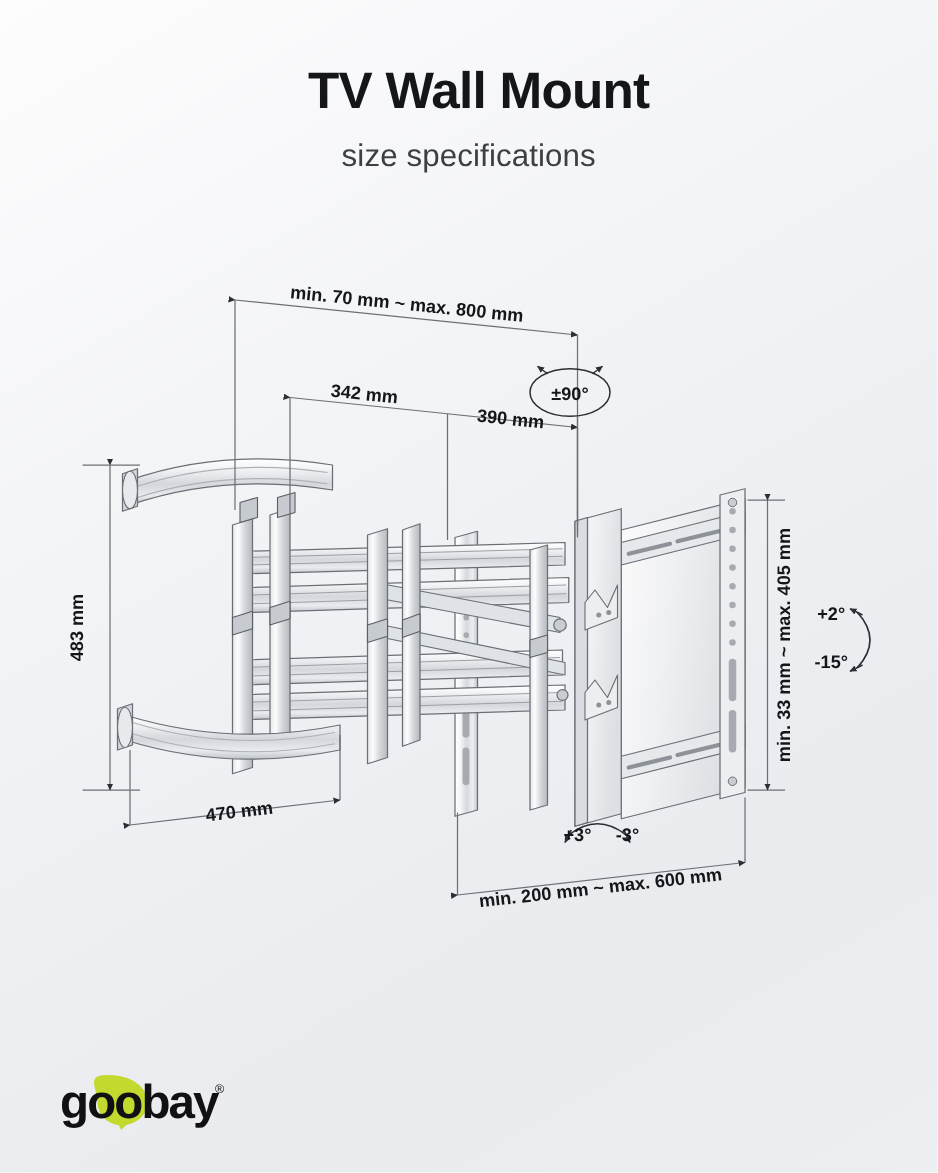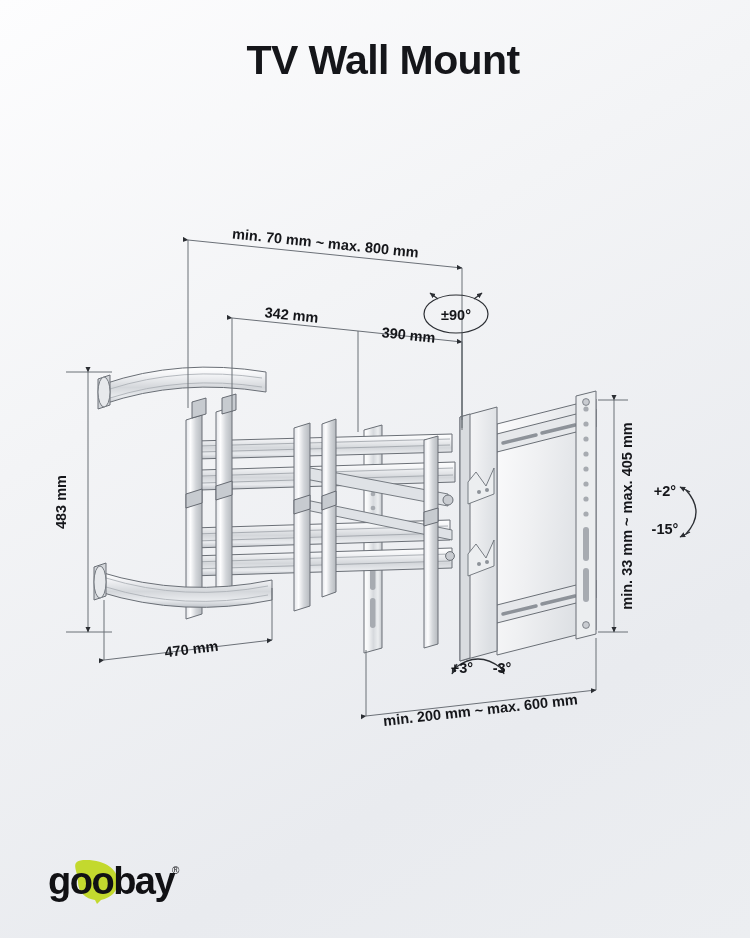--- a/index.html
+++ b/index.html
@@ -20,21 +20,21 @@
     position: absolute;
     top: 34px; left: 0; width: 750px;
     text-align: center;
   }
   #title {
     font-size: 41px;
     font-weight: 700;
     letter-spacing: -0.6px;
     color: #15161a;
     line-height: 1.1;
-    margin: 4px;
+    margin: 16px;
     padding-left: 16px;
   }
   #subtitle {
     font-size: 25px;
     font-weight: 400;
     color: #3c4045;
     margin-top: 10px;
     letter-spacing: 0.1px;
   }
 
@@ -51,20 +51,21 @@
     position: absolute;
     left: 48px; bottom: 34px;
     width: 190px; height: 46px;
   }
 </style>
 </head>
 <body>
 
 <div id="header">
   <div id="title">TV Wall Mount</div>
+  <div id="subtitle">size specifications</div>
 </div>
 
 <div id="stage">
 <svg width="750" height="938" viewBox="0 0 750 938" xmlns="http://www.w3.org/2000/svg">
   <defs>
     <linearGradient id="barV" x1="0" y1="0" x2="1" y2="0">
       <stop offset="0%" stop-color="#ffffff"></stop>
       <stop offset="22%" stop-color="#f6f7f8"></stop>
       <stop offset="52%" stop-color="#d6d9dd"></stop>
       <stop offset="78%" stop-color="#eceef0"></stop>

